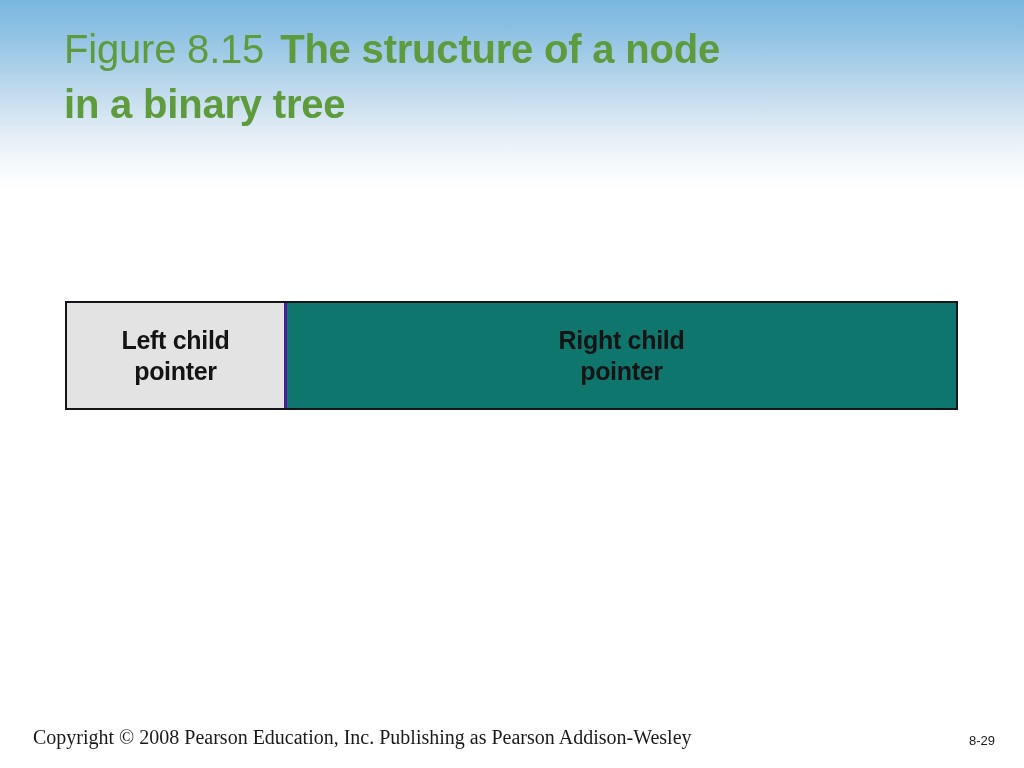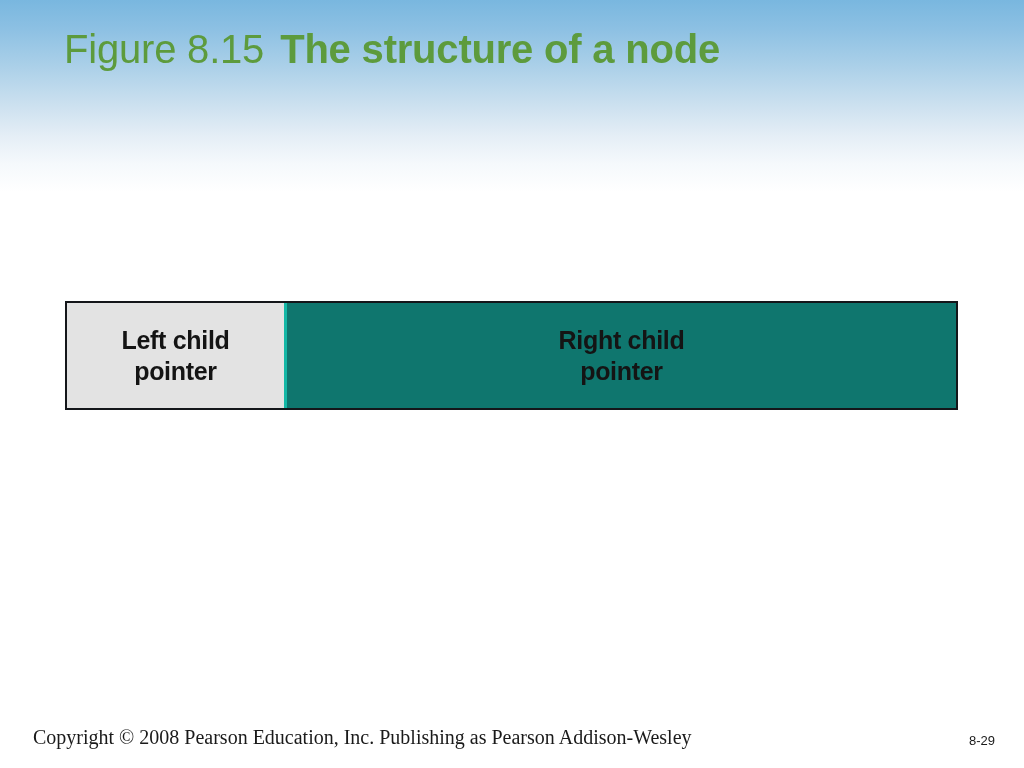--- a/index.html
+++ b/index.html
@@ -96,21 +96,21 @@
     letter-spacing: -0.3px;
   }
   .node-cell.data-cell {
     width: 445px;
     background: #d6d6d6;
     border-right: 3px solid #14161a;
   }
   .node-cell.left-cell {
     width: 220px;
     background: #e3e3e3;
-    border-right: 3px solid #14b8a6;
+    border-right: 3px solid #4c1d95;
   }
   .node-cell.right-cell {
     flex: 1 1 auto;
     background: #0f766e;
   }
   .cell-text {
     display: block;
     white-space: pre-line;
   }
 
@@ -139,20 +139,21 @@
 </style>
 </head>
 <body>
 
 <div id="slide">
 
   <div id="sky"></div>
 
   <div id="title-block">
     <div class="title-line"><span class="title-regular">Figure 8.15</span><span class="title-gap"></span><span class="title-bold">The structure of a node</span></div>
+    <div class="title-line title-bold">in a binary tree</div>
   </div>
 
   <div id="node-diagram">
     <div class="node-cell left-cell">
       <span class="cell-text">Left child
 pointer</span>
     </div>
     <div class="node-cell right-cell">
       <span class="cell-text">Right child
 pointer</span>

